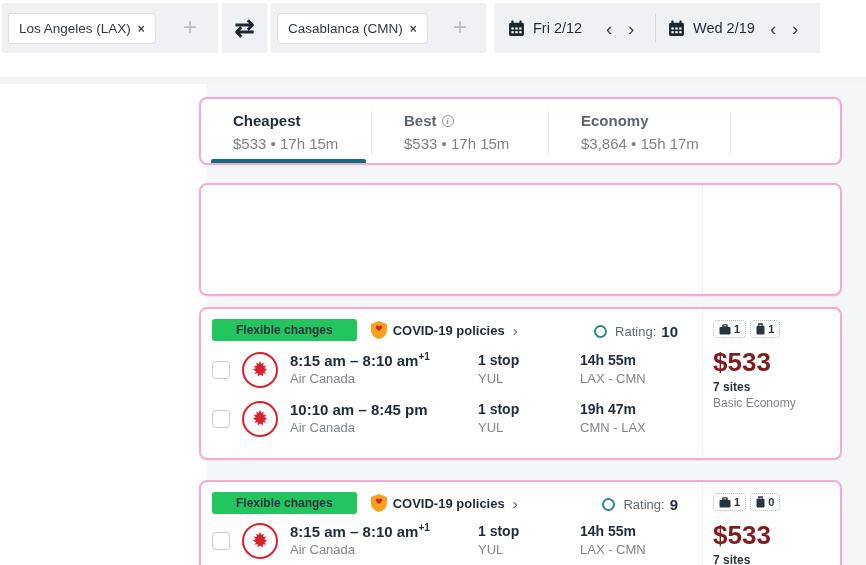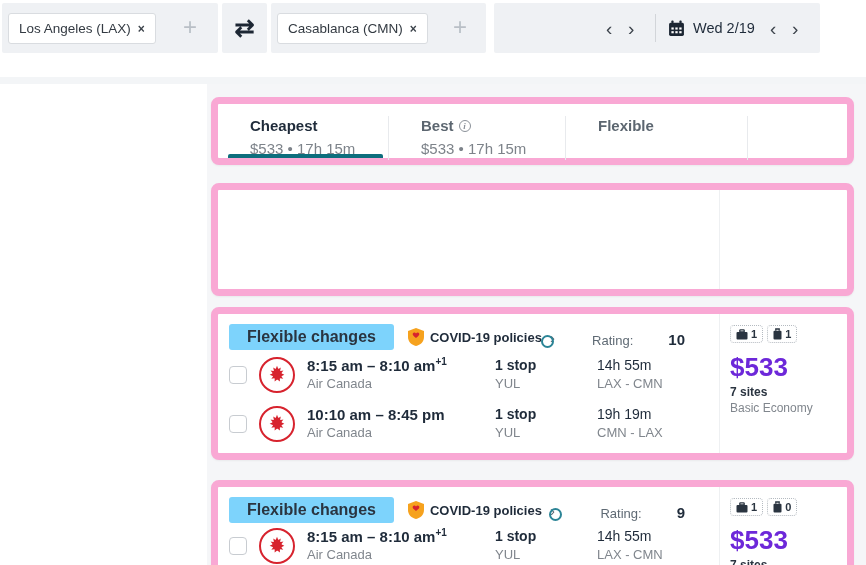--- a/index.html
+++ b/index.html
@@ -24,21 +24,21 @@
   .cal-ic { width:17px; height:17px; }
   .date-label { font-size:14.5px; color:#1f2b3a; margin-left:8px; }
   .chev { font-size:19px; color:#3c434b; cursor:pointer; line-height:1; padding:0 4px; }
   .dates-divider { position:absolute; left:161px; top:11px; width:1px; height:28px; background:#d2d5d9; }
 
   
   .header-band { position:absolute; left:0; top:77px; width:866px; height:7px; background:#f3f5f7; }
 
   
   .content-bg { position:absolute; left:207px; top:84px; width:659px; height:481px; background:#f5f6f8; }
-  .card { position:absolute; left:211px; width:643px; background:#fff; border:7px solid #f9a8d4;
+  .card { position:absolute; left:199px; width:643px; background:#fff; border:2px solid #f9a8d4;
     border-radius:8px; box-shadow:0 1px 2px rgba(0,0,0,.05); }
 
   
   .tabs-card { top:97px; height:68px; display:flex; }
   .tab { position:relative; padding:13px 0 0 32px; cursor:pointer; }
   .tab-0 { width:171px; } .tab-1 { width:177px; } .tab-2 { width:182px; }
   .tab-title { font-size:15px; font-weight:700; color:#5c6670; display:flex; align-items:center; gap:5px; }
   .tab.active .tab-title { color:#1f2b3a; }
   .tab-sub { font-size:15px; color:#7d838a; margin-top:6px; white-space:nowrap; }
   .tab .vdiv { position:absolute; right:0; top:12px; width:1px; height:44px; background:#e8eaed; }
@@ -50,48 +50,48 @@
     font-family:"Liberation Serif", serif; font-style:italic; font-weight:700; }
 
   
   .empty-card { top:183px; height:113px; }
   .card .price-divider { position:absolute; left:501px; top:0; bottom:0; width:1px; background:#eef0f2; }
 
   
   .result-1 { top:307px; height:153px; cursor:pointer; }
   .result-2 { top:480px; height:153px; cursor:pointer; }
   .card-head { position:absolute; left:11px; top:10px; right:152px; display:flex; align-items:center; }
-  .flex-badge { background:#7dd3fc; border-radius:3px; padding:4px 18px; font-size:16px;
+  .flex-badge { background:#22c55e; border-radius:3px; padding:4px 24px; font-size:12px;
     font-weight:700; color:#2a3440; }
   .shield { margin-left:14px; }
   .covid-link { margin-left:6px; font-size:13px; font-weight:700; color:#1f2b3a; cursor:pointer; }
   .covid-chev { margin-left:8px; font-size:15px; color:#5c6670; font-weight:400; }
-  .rating-wrap { position:absolute; right:10px; top:0; display:flex; align-items:flex-end; height:24px;gap:30px; }
+  .rating-wrap { position:absolute; right:10px; top:0; display:flex; align-items:center; height:24px; }
   .rating-circle { width:13px; height:13px; border:2px solid #2b8496; border-radius:50%; }
   .rating-label { font-size:13px; color:#5f6a74; margin-left:8px; }
   .rating-value { font-size:15px; font-weight:700; color:#1f2b3a; margin-left:5px; }
 
   .leg { position:absolute; left:0; width:500px; height:42px; }
   .checkbox { position:absolute; left:11px; top:10px; width:18px; height:18px; background:#fff;
     border:1px solid #c8ccd1; border-radius:4px; cursor:pointer; }
   .logo { position:absolute; left:41px; top:1px; width:36px; height:36px; border-radius:50%;
     border:2px solid #d7232e; display:flex; align-items:center; justify-content:center; background:#fff; }
   .leg-times { position:absolute; left:89px; top:0; font-size:15px; font-weight:700; color:#1f2b3a; white-space:nowrap; }
   .leg-times sup { font-size:10px; font-weight:700; }
   .leg-airline { position:absolute; left:89px; top:20px; font-size:13px; color:#80868d; }
   .leg-stops { position:absolute; left:277px; top:1px; font-size:14px; font-weight:700; color:#1f2b3a; }
   .leg-stopap { position:absolute; left:277px; top:20px; font-size:13px; color:#80868d; }
-  .leg-dur { position:absolute; left:379px; top:1px; font-size:14px; font-weight:400; color:#1f2b3a; }
+  .leg-dur { position:absolute; left:379px; top:1px; font-size:14px; font-weight:700; color:#1f2b3a; }
   .leg-route { position:absolute; left:379px; top:20px; font-size:13px; color:#80868d; }
 
   .price-col { position:absolute; left:501px; top:0; bottom:0; width:142px; }
   .bags { position:absolute; left:11px; top:11px; display:flex; gap:4px; }
   .bag-badge { display:flex; align-items:center; gap:3px; border:1px dotted #b4bac0;
     border-radius:4px; padding:2px 5px; font-size:11px; font-weight:700; color:#2a3440; }
-  .price-big { position:absolute; left:11px; top:38px; font-size:26px; font-weight:700; color:#6d28d9; }
+  .price-big { position:absolute; left:11px; top:38px; font-size:26px; font-weight:700; color:#7f1d1d; }
   .price-sites { position:absolute; left:11px; top:71px; font-size:12px; font-weight:700; color:#2a3440; }
   .price-fare { position:absolute; left:11px; top:87px; font-size:12px; color:#80868d; }
 </style>
 </head>
 <body>
 
 <div class="root">
 
   <div class="topbar">
 
@@ -109,20 +109,36 @@
 
     <div class="tb-box box-dest">
       <div class="chip">
         <span>Casablanca (CMN)</span>
         <span class="x">×</span>
       </div>
       <span class="plus" style="left:182px;">+</span>
     </div>
 
     <div class="tb-box box-dates">
+      <div class="date-half" style="left:14px;">
+        <svg class="cal-ic" viewBox="0 0 16 16">
+          <rect x="1" y="2.5" width="14" height="12.5" rx="1.5" fill="#1c2633"></rect>
+          <rect x="3.2" y="0.5" width="2" height="3.4" rx="0.6" fill="#1c2633"></rect>
+          <rect x="10.8" y="0.5" width="2" height="3.4" rx="0.6" fill="#1c2633"></rect>
+          <g fill="#fff">
+            <rect x="3.2" y="7" width="2.2" height="2"></rect>
+              <rect x="6.9" y="7" width="2.2" height="2"></rect>
+              <rect x="10.6" y="7" width="2.2" height="2"></rect>
+            <rect x="3.2" y="10.5" width="2.2" height="2"></rect>
+              <rect x="6.9" y="10.5" width="2.2" height="2"></rect>
+              <rect x="10.6" y="10.5" width="2.2" height="2"></rect>
+          </g>
+        </svg>
+        <span class="date-label">Fri 2/12</span>
+      </div>
       <span class="chev" style="position:absolute; left:108px; top:16px;">‹</span>
       <span class="chev" style="position:absolute; left:130px; top:16px;">›</span>
       <div class="dates-divider"></div>
       <div class="date-half" style="left:174px;">
         <svg class="cal-ic" viewBox="0 0 16 16">
           <rect x="1" y="2.5" width="14" height="12.5" rx="1.5" fill="#1c2633"></rect>
           <rect x="3.2" y="0.5" width="2" height="3.4" rx="0.6" fill="#1c2633"></rect>
           <rect x="10.8" y="0.5" width="2" height="3.4" rx="0.6" fill="#1c2633"></rect>
           <g fill="#fff">
             <rect x="3.2" y="7" width="2.2" height="2"></rect>
@@ -152,21 +168,22 @@
     </div>
     <div class="tab tab-1">
       <div class="tab-title">
         <span>Best</span>
         <span class="info-ic">i</span>
       </div>
       <div class="tab-sub">$533 • 17h 15m</div>
       <div class="vdiv"></div>
     </div>
     <div class="tab tab-2">
-      <div class="tab-title">Flexible</div>
+      <div class="tab-title">Economy</div>
+      <div class="tab-sub">$3,864 • 15h 17m</div>
       <div class="vdiv"></div>
     </div>
   </div>
 
   <div class="card empty-card">
     <div class="price-divider"></div>
   </div>
 
   <div class="card result-1">
     <div class="card-head">
@@ -203,21 +220,21 @@
       <div class="checkbox"></div>
       <div class="logo">
         <svg width="22" height="22" viewBox="0 0 24 24">
           <path fill="#d7232e" d="M12 2l1.2 2.9c.1.3.5.4.8.2l2.1-1.2-.6 3.1c-.1.3.2.6.5.6l3-.4-1.9 2.4c-.2.2-.1.6.1.7l2.8 1.5-2.7 1.3c-.3.1-.4.5-.2.7l1.7 2.2-3.1-.5c-.3 0-.6.2-.6.5l.1 3.2-2.5-2c-.2-.2-.6-.2-.8 0l-2.5 2 .1-3.2c0-.3-.3-.6-.6-.5l-3.1.5 1.7-2.2c.2-.3.1-.6-.2-.7L4 11.8l2.8-1.5c.3-.1.3-.5.1-.7L5 7.2l3 .4c.3 0 .6-.2.5-.6l-.6-3.1 2.1 1.2c.3.2.7 0 .8-.2L12 2z"></path>
         </svg>
       </div>
       <div class="leg-times"><span>10:10 am – 8:45 pm</span><sup></sup></div>
       <div class="leg-airline">Air Canada</div>
       <div class="leg-stops">1 stop</div>
       <div class="leg-stopap">YUL</div>
-      <div class="leg-dur">19h 19m</div>
+      <div class="leg-dur">19h 47m</div>
       <div class="leg-route">CMN - LAX</div>
     </div>
 
     <div class="price-divider"></div>
     <div class="price-col">
       <div class="bags">
         <span class="bag-badge">
           <svg width="12" height="11" viewBox="0 0 12 11">
             <rect x="0.5" y="3" width="11" height="7.5" rx="1" fill="#2a3440"></rect>
             <rect x="3.8" y="0.8" width="4.4" height="2.2" rx="0.6" fill="none" stroke="#2a3440" stroke-width="1.3"></rect>

